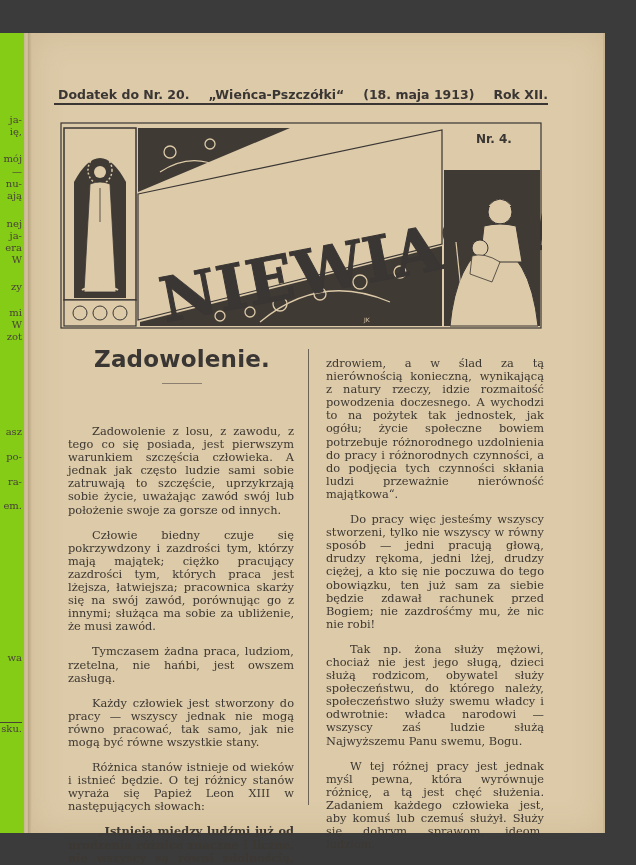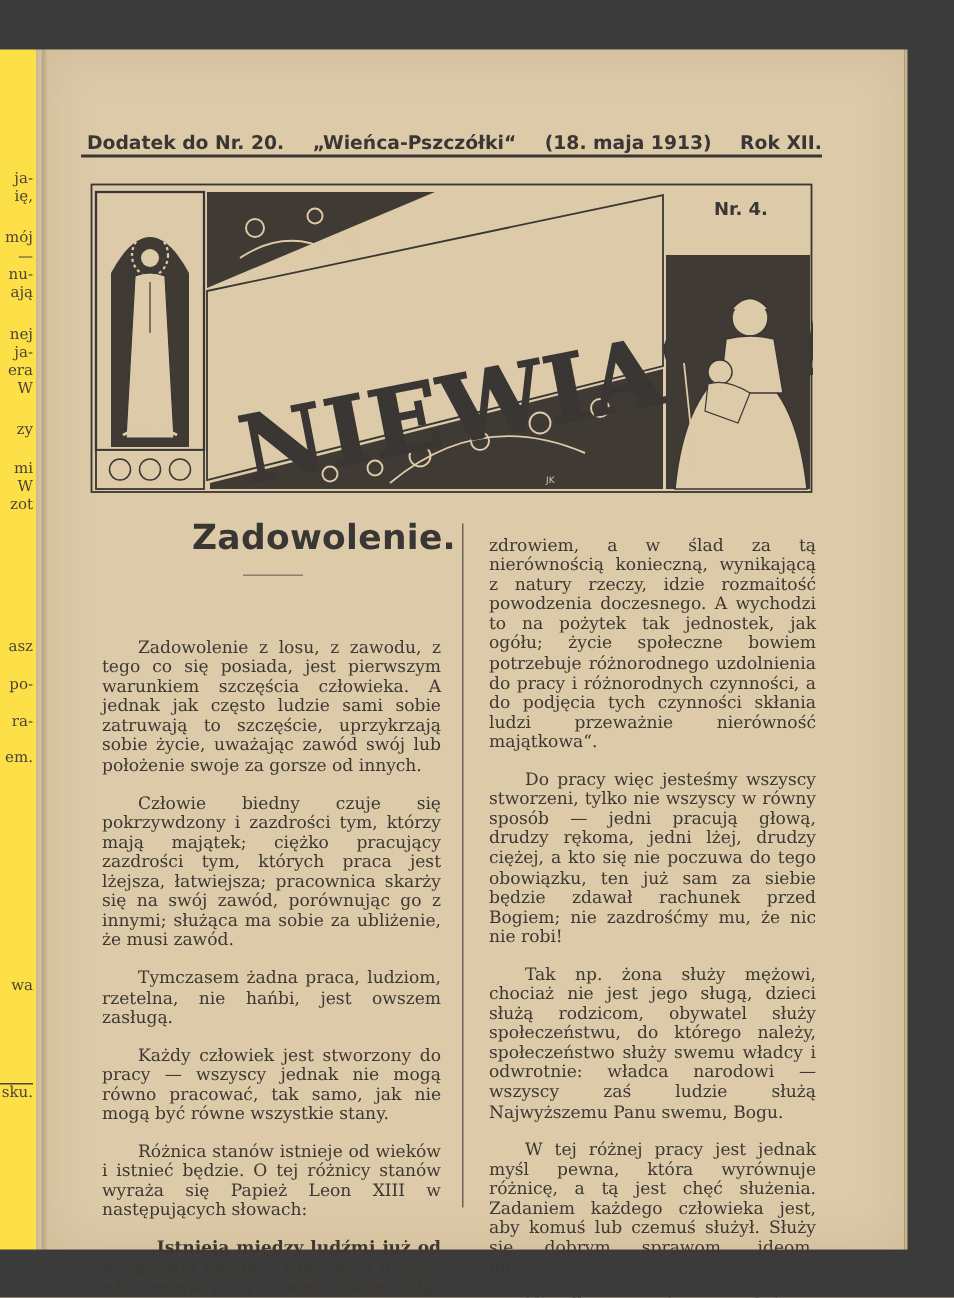--- a/index.html
+++ b/index.html
@@ -4,21 +4,21 @@
 <style>
   html, body { margin:0; padding:0; }
   body {
     width:636px; height:865px; position:relative; overflow:hidden;
     background:#3b3b3c;
     font-family:"DejaVu Serif", serif;
     color:#3a3530;
   }
   .prev-page {
     position:absolute; left:0; top:33px; width:24px; height:800px;
-    background:#fde047;
+    background:#84cc16;
     overflow:hidden;
   }
   .prev-frag {
     position:absolute; right:2px; font-size:10px; line-height:11px;
     color:#4a4238; white-space:nowrap; text-align:right;
   }
   .prev-rule { position:absolute; left:0; width:22px; height:1px; background:#4a4238; }
   .gutter {
     position:absolute; left:24px; top:33px; width:8px; height:800px;
     background:linear-gradient(to right,#c9b692,#d6c4a1 40%,#b9a682 55%,#d4c19e);
@@ -40,21 +40,21 @@
 
   .masthead {
     position:absolute; left:28px; top:89px; width:482px; height:207px;
   }
   .mast-nr {
     position:absolute; left:444px; top:99px;
     font-family:"DejaVu Sans", sans-serif; font-weight:bold; font-size:12px; color:#3a3634;
   }
 
   .title {
-    position:absolute; left:28px; top:313px; width:244px; text-align:right;
+    position:absolute; left:28px; top:313px; width:244px; text-align:center;
     font-family:"DejaVu Sans", sans-serif; font-weight:bold; font-size:23px;
     color:#3a3634; letter-spacing:0.2px;
   }
   .title-rule { position:absolute; left:130px; top:350px; width:40px; height:1px; background:#8a7f70; }
 
   .col {
     position:absolute; font-size:11.4px; line-height:13.1px; color:#3d3832;
     text-align:justify;
   }
   .col-left { left:24px; top:380px; width:250px; }

